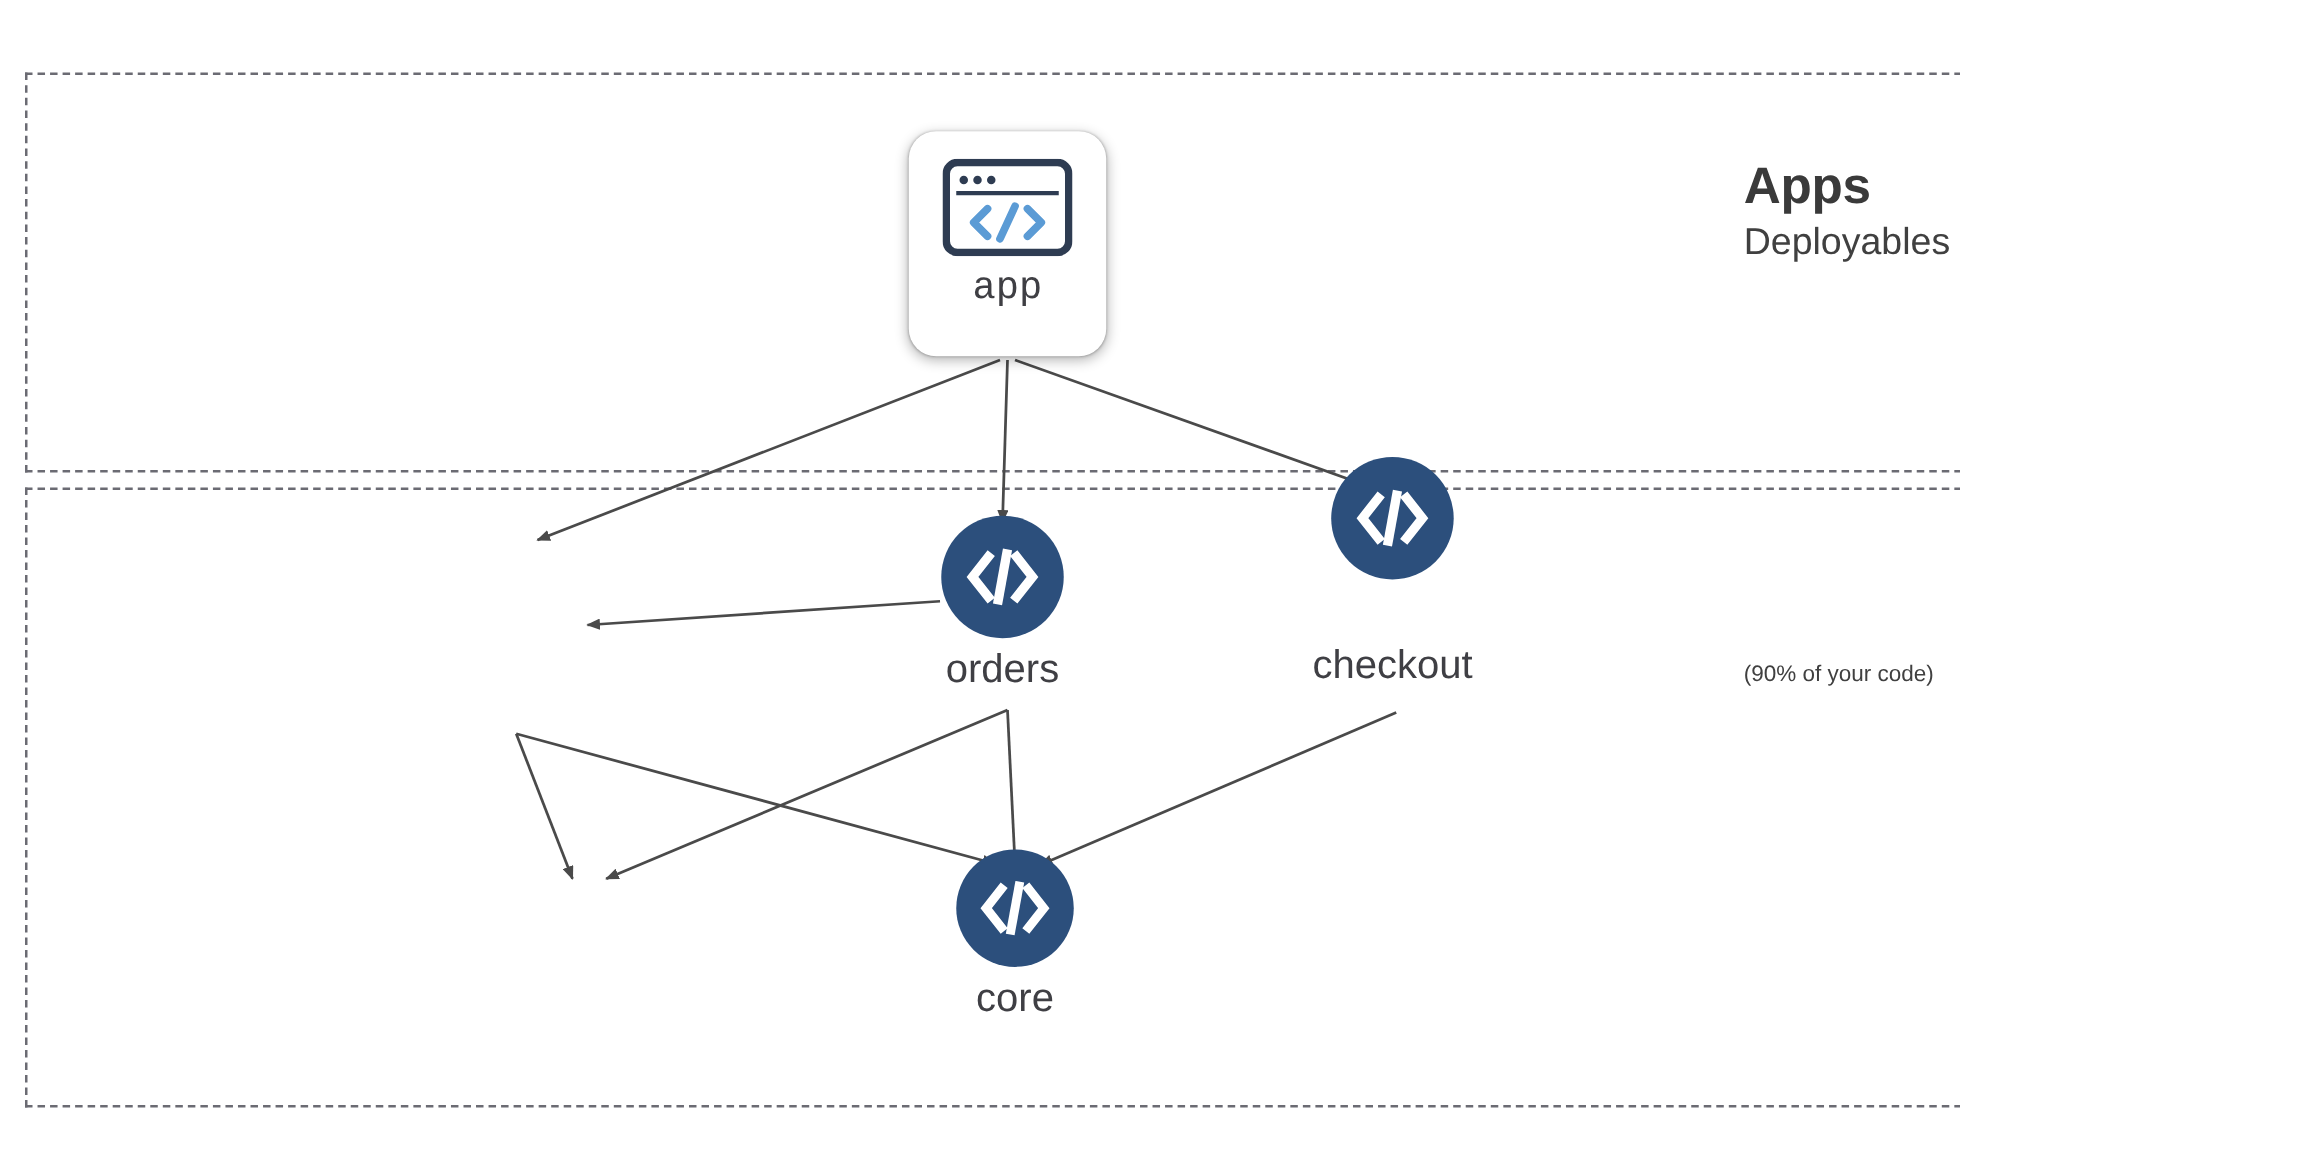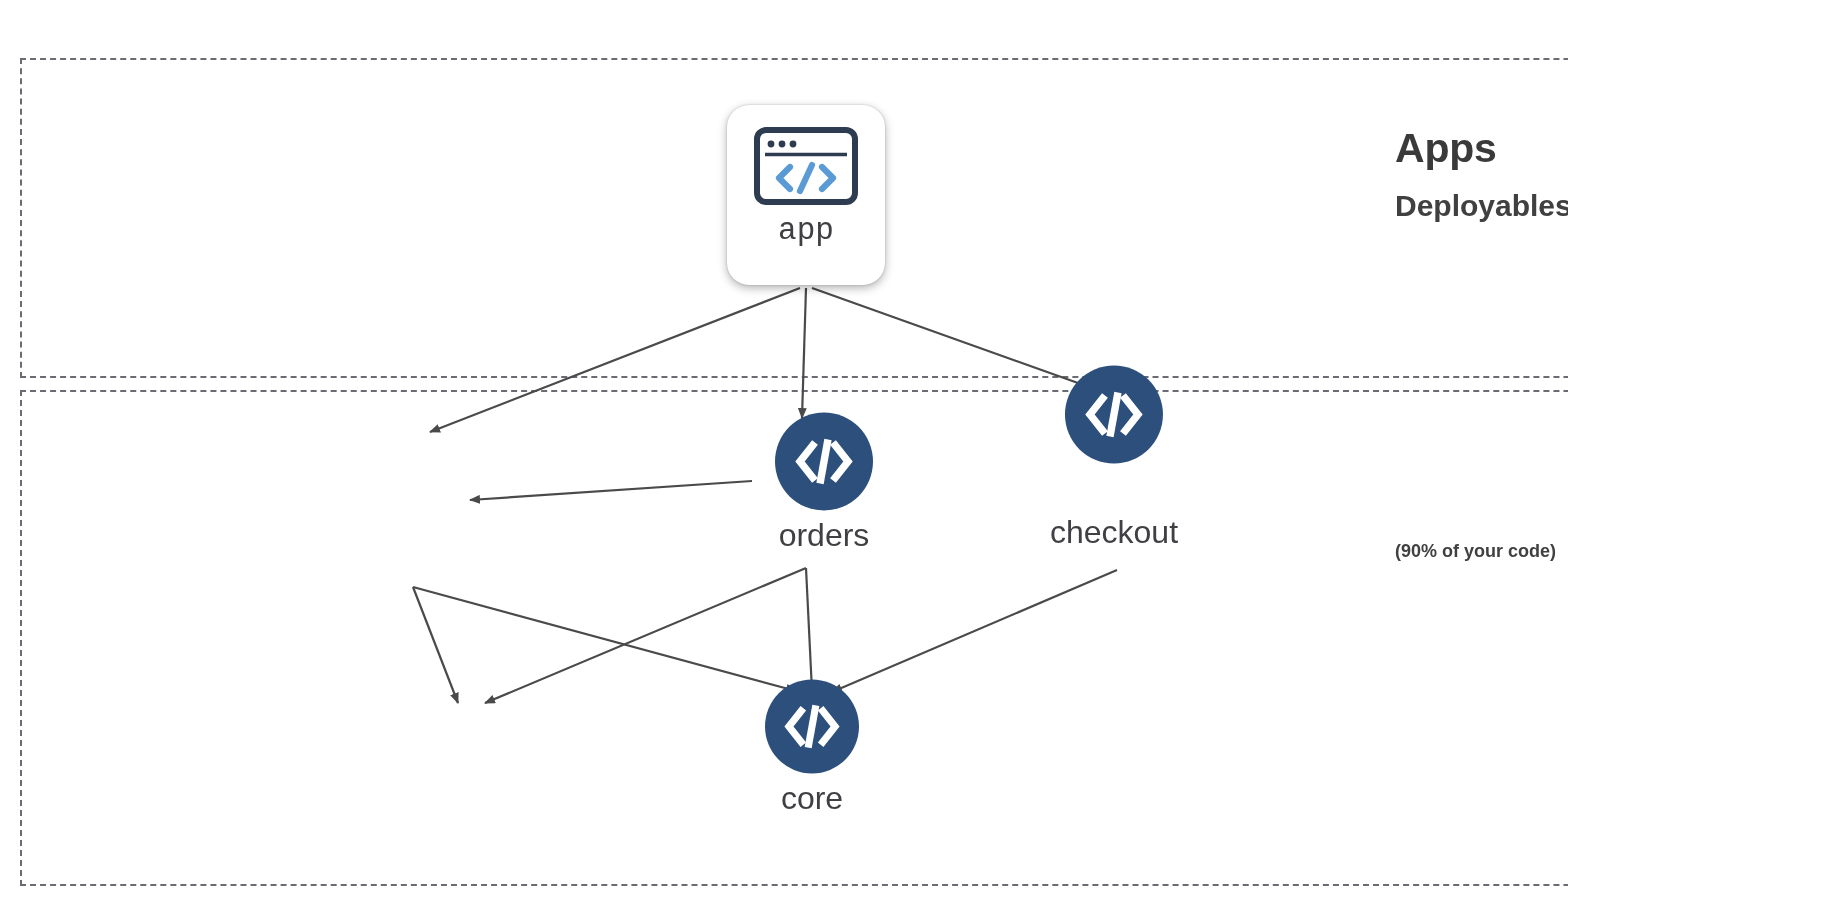--- a/index.html
+++ b/index.html
@@ -39,23 +39,23 @@
   .section-caption .caption-title {
     display: block;
     font-size: 41px;
     font-weight: bold;
     color: #3a3a3a;
     letter-spacing: -0.2px;
   }
   .section-caption .caption-sub {
     display: block;
     font-size: 30px;
-    font-weight: bold;
+    font-weight: normal;
     color: #404040;
-    margin-top: 16px;
+    margin-top: 4px;
   }
   #apps-caption { left: 1395px; top: 124px; }
   #libs-caption { left: 1395px; top: 525px; }
   #libs-caption .caption-sub { font-size: 18px; }
 
   
   #edge-layer {
     position: absolute;
     left: 0; top: 0;
     width: 1838px;
@@ -174,21 +174,21 @@
             <polyline points="68,40 79,51 68,62"></polyline>
             <line x1="58" y1="38" x2="46" y2="64"></line>
           </g>
         </svg>
       </span>
       <span class="node-label">app</span>
     </div>
   </div>
 
 
-  <div class="node" style="left:824px; top:483px;">
+  <div class="node" style="left:802px; top:483px;">
     <div class="lib-circle">
       <span>
         <svg class="code-glyph" width="62" height="52" viewBox="0 0 62 52" xmlns="http://www.w3.org/2000/svg">
           <g stroke="#ffffff" stroke-width="7.4" fill="none" stroke-linecap="butt" stroke-linejoin="miter">
             <polyline points="22,7 7,26 22,45"></polyline>
             <polyline points="40,7 55,26 40,45"></polyline>
             <line x1="35" y1="4" x2="27" y2="48"></line>
           </g>
         </svg>
       </span>

